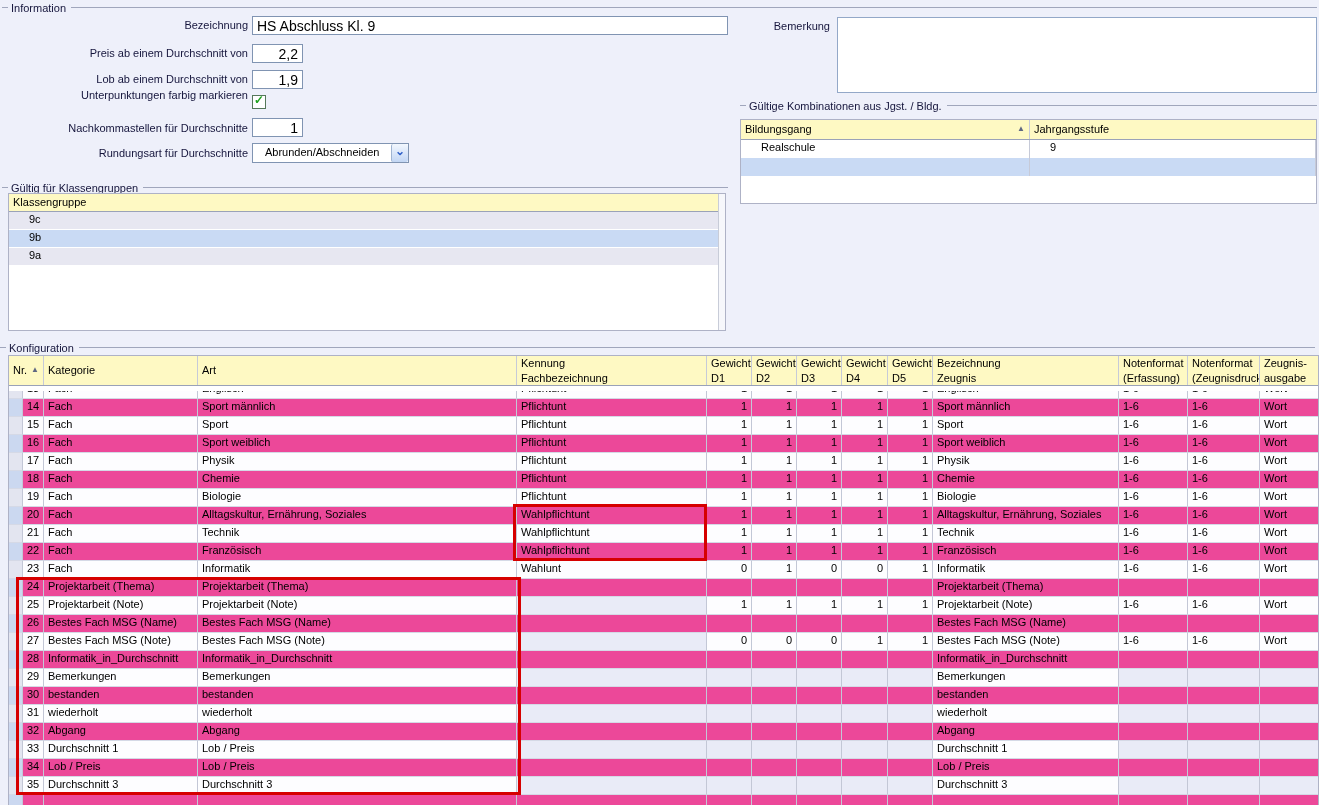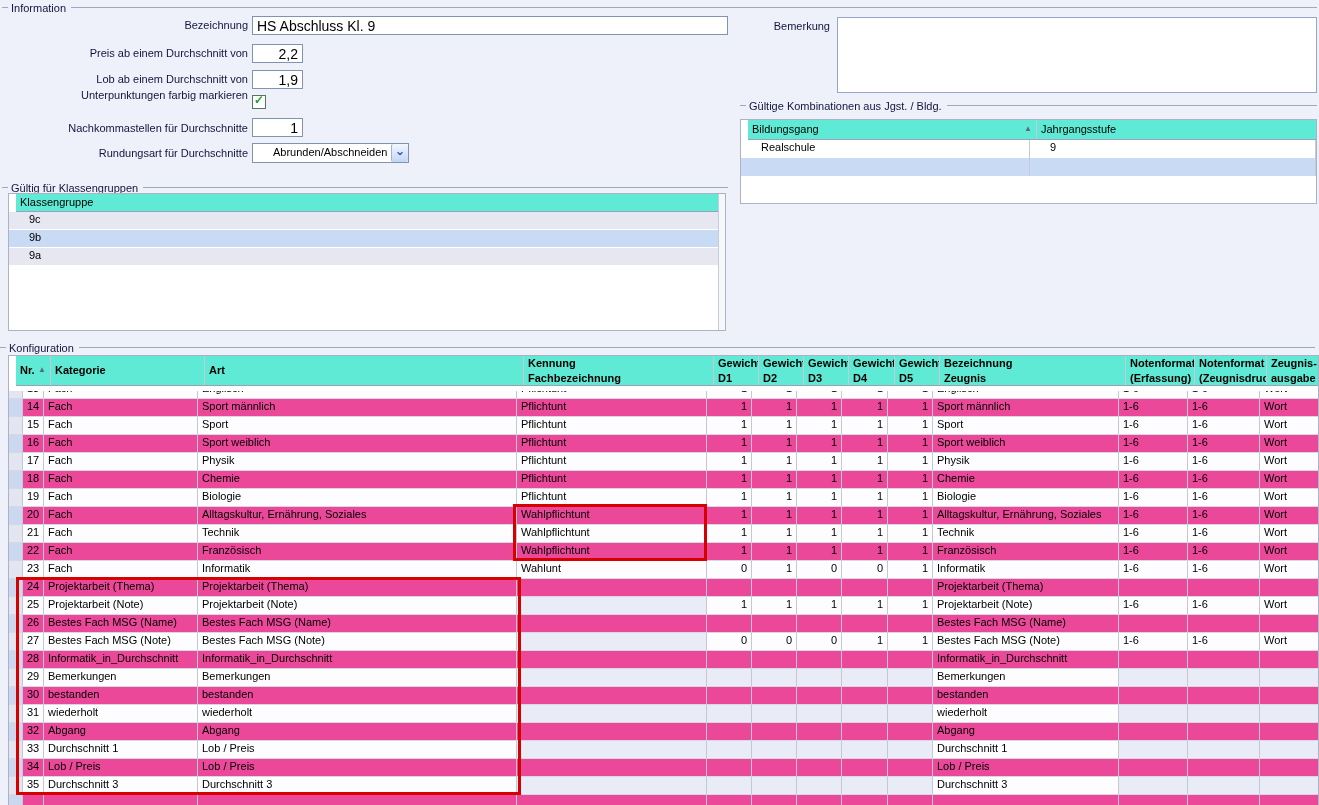--- a/index.html
+++ b/index.html
@@ -18,28 +18,28 @@
   .group .lbl  { padding:0 5px 0 3px; white-space:nowrap; }
 
   
   .flabel { position:absolute; left:0; width:248px; text-align:right; color:#15153c; white-space:nowrap; }
   .tbox { position:absolute; background:#fff; border:1px solid #8094b2; font-family:inherit; font-size:14px; padding:0 4px; }
   .tbox.num { text-align:right; }
   textarea.tbox { resize:none; padding:2px 4px; border-color:#93a8c8; }
   .checkbox { position:absolute; width:14px; height:14px; background:#fff; border:1px solid #55785a; }
   .checkbox .mark { position:absolute; left:1px; top:-3px; color:#1fa31f; font-weight:bold; font-size:12px; }
   .combo { position:absolute; display:flex; background:#fff; border:1px solid #8094b2; }
-  .combo .cval { flex:1; padding:2px 20px; white-space:nowrap; overflow:hidden; }
+  .combo .cval { flex:1; padding:2px 12px; white-space:nowrap; overflow:hidden; }
   .combo .cbtn { width:17px; border-left:1px solid #9fb4d2; border-radius:2px;
                  background:linear-gradient(#f2f7fe,#c2d6f4); display:flex; align-items:center; justify-content:center; }
   .combo .cbtn span { color:#2e5fc8; font-weight:bold; font-size:12px; margin-top:-4px; }
 
   
   .panel { position:absolute; background:#fff; border:1px solid #aeb2c6; }
-  .phead { display:grid; background:#5eead4; border-bottom:1px solid #9aa2b8;margin-left:7px; }
+  .phead { display:grid; background:#fef9c3; border-bottom:1px solid #9aa2b8; }
   .phead .hc { display:flex; align-items:center; padding:0 4px; border-right:1px solid #c6cad8;
                white-space:pre-line; line-height:1.3; overflow:hidden; }
   .phead .hc:last-child { border-right:none; }
   .tri { font-size:8px; color:#5f6782; margin-left:auto; padding-left:3px; }
 
   .srow { display:grid; height:18px; }
   .srow .sc { padding:1px 20px 0; border-right:1px solid #c6cad8; white-space:nowrap; overflow:hidden; }
 
   
   #kg-table   { left:8px; top:193px; width:718px; height:138px; }
@@ -50,21 +50,21 @@
   #kg-scroll { position:absolute; right:0; top:0; bottom:0; width:7px; background:#f6f7fb; border-left:1px solid #c8ccd8; }
 
   
   #ko-table { left:740px; top:119px; width:577px; height:85px; }
   #ko-table .phead { grid-template-columns:289px 1fr; height:20px; }
   #ko-table .srow  { grid-template-columns:289px 1fr; }
   #ko-table .srow.sel { background:#c9daf4; }
 
   
   #kf-table { left:8px; top:355px; width:1311px; height:450px; border-bottom:none; }
-  #kf-table .phead { grid-template-columns:35px 154px 319px 190px 45px 45px 45px 46px 45px 186px 69px 72px 59px; height:30px;font-weight:bold; }
+  #kf-table .phead { grid-template-columns:35px 154px 319px 190px 45px 45px 45px 46px 45px 186px 69px 72px 59px; height:30px; }
   #kf-rows { position:absolute; left:0; right:0; top:35px; bottom:0; overflow:hidden; }
   .trow { display:grid; grid-template-columns:14px 21px 154px 319px 190px 45px 45px 45px 46px 45px 186px 69px 72px 59px; height:18px; }
   .trow:first-child { margin-top:-10px; }
   .trow.rw { background:#fdfdff; }
   .trow.rb { background:#ec4899; }
   .tc { padding:1px 4px 0; border-right:1px solid #c3c7d6; border-bottom:1px solid #d5d9e6; white-space:nowrap; overflow:hidden; }
   .tc.numc { text-align:right; }
   .rw .tc.ind { background:#e3e5f0; }
   .rb .tc.ind { background:#cbd8f0; }
   .rw .tc.tint { background:#e9ebf7; }

